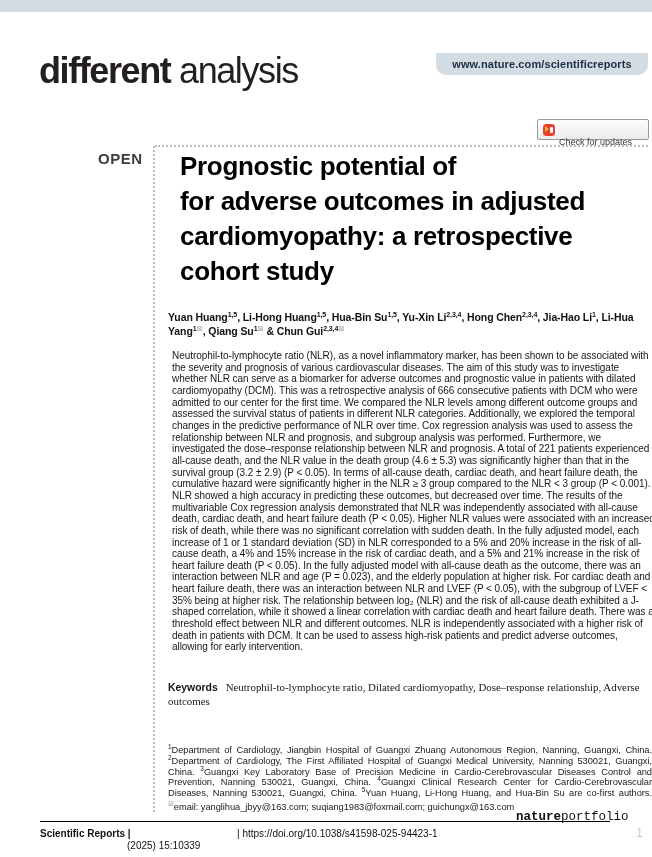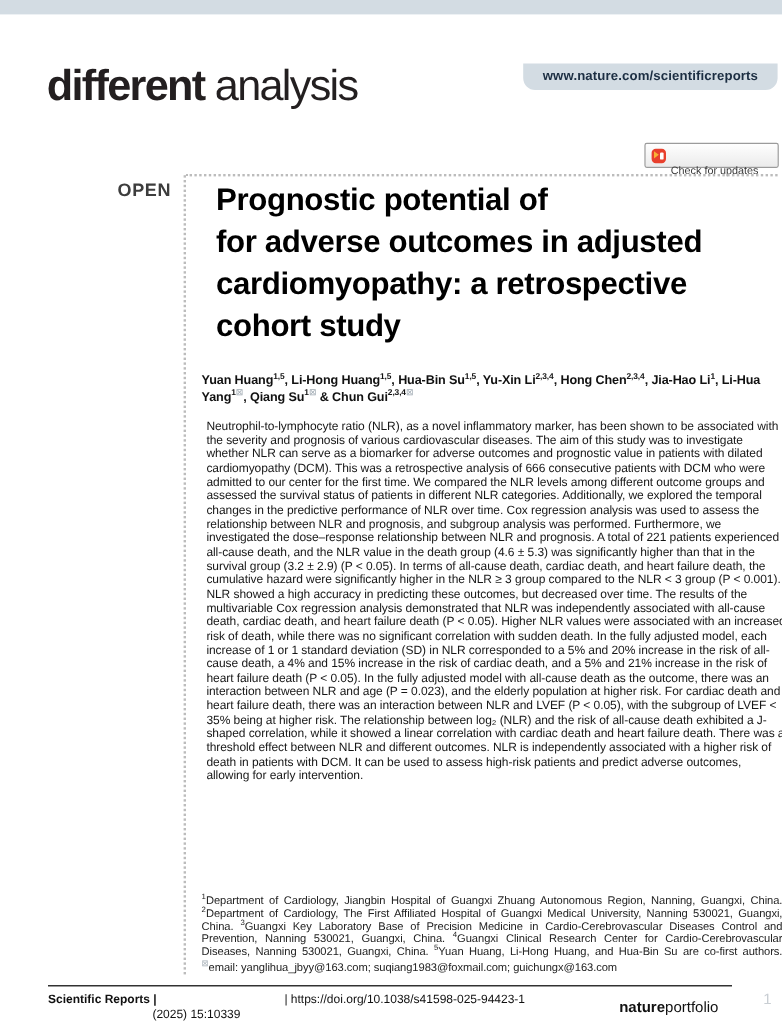--- a/index.html
+++ b/index.html
@@ -48,21 +48,21 @@
 
   .affils{position:absolute;left:168px;top:745px;width:484px;
           font-size:9.3px;line-height:10.8px;color:#222;text-align:justify;letter-spacing:-.05px;}
   .affils sup{font-size:6.5px;line-height:0;}
   .mailicon2{color:#a7b0b8;font-size:7px;vertical-align:super;}
 
   .footer-rule{position:absolute;left:40px;top:821px;width:570px;border-top:1.5px solid #000;}
   .f-journal{position:absolute;left:40px;top:828px;font-size:10px;font-weight:700;color:#111;white-space:nowrap;text-align:right;}
   .f-cite{position:absolute;left:127px;top:840px;font-size:10px;color:#111;white-space:nowrap;}
   .f-doi{position:absolute;left:237px;top:828px;font-size:10px;color:#111;white-space:nowrap;}
-  .f-brand{position:absolute;left:516px;top:832px;font-family:Liberation Sans, sans-serif;font-size:12.5px;color:#111;white-space:nowrap;}
+  .f-brand{position:absolute;left:516px;top:810px;font-family:Liberation Mono, monospace;font-size:12.5px;color:#111;white-space:nowrap;}
   .f-brand .bb{font-weight:700;}
   .f-page{position:absolute;left:636px;top:826px;font-size:12.5px;color:#c9ced3;}
 </style>
 </head>
 <body>
 
 <div class="page">
 
   <div class="topstrip"></div>
 
@@ -88,20 +88,23 @@
       <div>Prognostic potential of</div>
       <div>for adverse outcomes in adjusted</div>
       <div>cardiomyopathy: a retrospective</div>
       <div>cohort study</div>
     </h1>
 
   <div class="authors" id="authors"><span>Yuan Huang</span><sup class="asup">1,5</sup>, <span>Li-Hong Huang</span><sup class="asup">1,5</sup>, <span>Hua-Bin Su</span><sup class="asup">1,5</sup>, <span>Yu-Xin Li</span><sup class="asup">2,3,4</sup>, <span>Hong Chen</span><sup class="asup">2,3,4</sup>, <span>Jia-Hao Li</span><sup class="asup">1</sup>, <span>Li-Hua Yang</span><sup class="asup">1</sup><sup class="mailicon">⊠</sup>, <span>Qiang Su</span><sup class="asup">1</sup><sup class="mailicon">⊠</sup> &amp; <span>Chun Gui</span><sup class="asup">2,3,4</sup><sup class="mailicon">⊠</sup></div>
 
   <div class="abstract">Neutrophil-to-lymphocyte ratio (NLR), as a novel inflammatory marker, has been shown to be associated with the severity and prognosis of various cardiovascular diseases. The aim of this study was to investigate whether NLR can serve as a biomarker for adverse outcomes and prognostic value in patients with dilated cardiomyopathy (DCM). This was a retrospective analysis of 666 consecutive patients with DCM who were admitted to our center for the first time. We compared the NLR levels among different outcome groups and assessed the survival status of patients in different NLR categories. Additionally, we explored the temporal changes in the predictive performance of NLR over time. Cox regression analysis was used to assess the relationship between NLR and prognosis, and subgroup analysis was performed. Furthermore, we investigated the dose–response relationship between NLR and prognosis. A total of 221 patients experienced all-cause death, and the NLR value in the death group (4.6 ± 5.3) was significantly higher than that in the survival group (3.2 ± 2.9) (P &lt; 0.05). In terms of all-cause death, cardiac death, and heart failure death, the cumulative hazard were significantly higher in the NLR ≥ 3 group compared to the NLR &lt; 3 group (P &lt; 0.001). NLR showed a high accuracy in predicting these outcomes, but decreased over time. The results of the multivariable Cox regression analysis demonstrated that NLR was independently associated with all-cause death, cardiac death, and heart failure death (P &lt; 0.05). Higher NLR values were associated with an increased risk of death, while there was no significant correlation with sudden death. In the fully adjusted model, each increase of 1 or 1 standard deviation (SD) in NLR corresponded to a 5% and 20% increase in the risk of all-cause death, a 4% and 15% increase in the risk of cardiac death, and a 5% and 21% increase in the risk of heart failure death (P &lt; 0.05). In the fully adjusted model with all-cause death as the outcome, there was an interaction between NLR and age (P = 0.023), and the elderly population at higher risk. For cardiac death and heart failure death, there was an interaction between NLR and LVEF (P &lt; 0.05), with the subgroup of LVEF &lt; 35% being at higher risk. The relationship between log₂ (NLR) and the risk of all-cause death exhibited a J-shaped correlation, while it showed a linear correlation with cardiac death and heart failure death. There was a threshold effect between NLR and different outcomes. NLR is independently associated with a higher risk of death in patients with DCM. It can be used to assess high-risk patients and predict adverse outcomes, allowing for early intervention.</div>
 
+  <div class="keywords">
+    <span class="kw-label">Keywords</span><span class="kw-text">Neutrophil-to-lymphocyte ratio, Dilated cardiomyopathy, Dose–response relationship, Adverse outcomes</span>
+  </div>
 
   <div class="affils" id="affils"><sup>1</sup>Department of Cardiology, Jiangbin Hospital of Guangxi Zhuang Autonomous Region, Nanning, Guangxi, China. <sup>2</sup>Department of Cardiology, The First Affiliated Hospital of Guangxi Medical University, Nanning 530021, Guangxi, China. <sup>3</sup>Guangxi Key Laboratory Base of Precision Medicine in Cardio-Cerebrovascular Diseases Control and Prevention, Nanning 530021, Guangxi, China. <sup>4</sup>Guangxi Clinical Research Center for Cardio-Cerebrovascular Diseases, Nanning 530021, Guangxi, China. <sup>5</sup>Yuan Huang, Li-Hong Huang, and Hua-Bin Su are co-first authors. <span class="mailicon2">⊠</span>email: yanglihua_jbyy@163.com; suqiang1983@foxmail.com; guichungx@163.com</div>
 
   <div class="footer-rule"></div>
   <span class="f-journal">Scientific Reports |</span>
   <span class="f-cite">(2025) 15:10339</span>
   <span class="f-doi">| https://doi.org/10.1038/s41598-025-94423-1</span>
   <span class="f-brand"><span class="bb">nature</span><span>portfolio</span></span>
   <span class="f-page">1</span>
 

